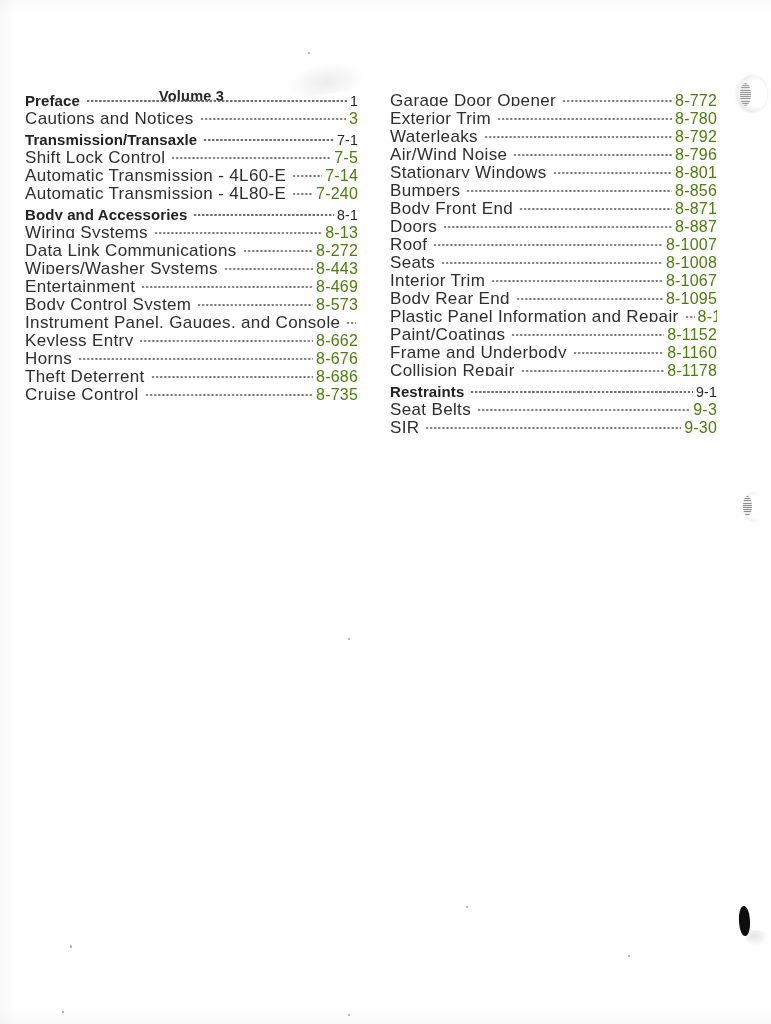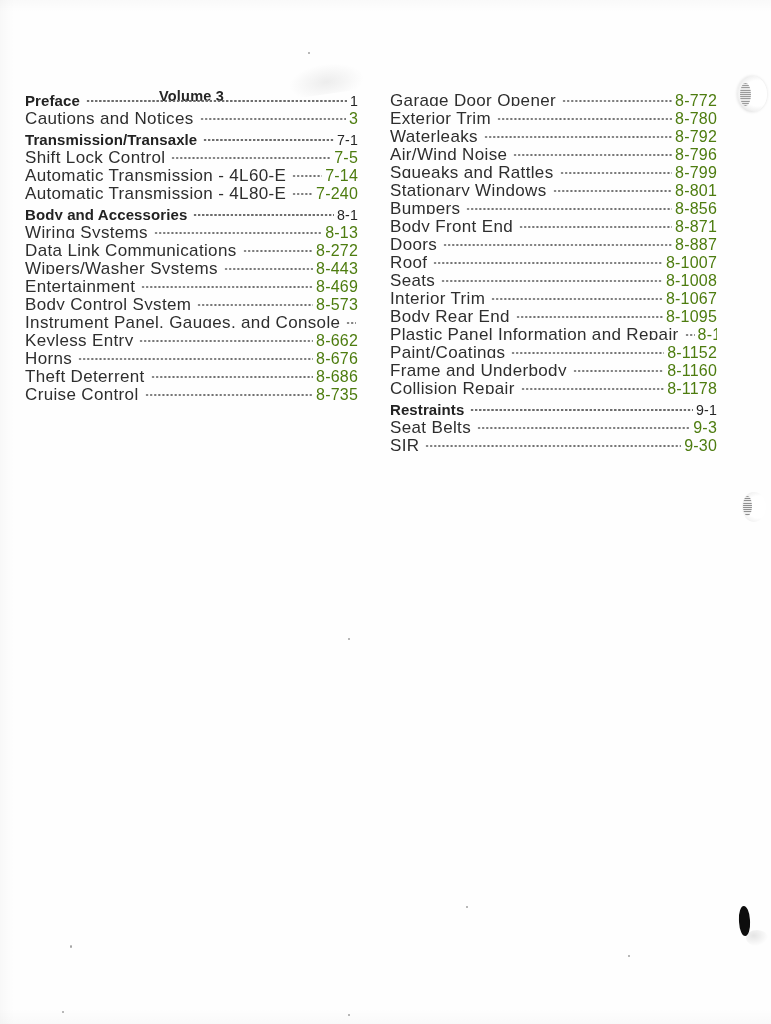--- a/index.html
+++ b/index.html
@@ -299,25 +299,20 @@
       </div>
       <div class="toc-row">
         <span class="entry-label">Waterleaks</span>
         <span class="leader"></span>
         <span class="entry-page">8-792</span>
       </div>
       <div class="toc-row">
         <span class="entry-label">Air/Wind Noise</span>
         <span class="leader"></span>
         <span class="entry-page">8-796</span>
-      </div>
-      <div class="toc-row">
-        <span class="entry-label">Squeaks and Rattles</span>
-        <span class="leader"></span>
-        <span class="entry-page">8-799</span>
       </div>
       <div class="toc-row">
         <span class="entry-label">Stationary Windows</span>
         <span class="leader"></span>
         <span class="entry-page">8-801</span>
       </div>
       <div class="toc-row">
         <span class="entry-label">Bumpers</span>
         <span class="leader"></span>
         <span class="entry-page">8-856</span>

